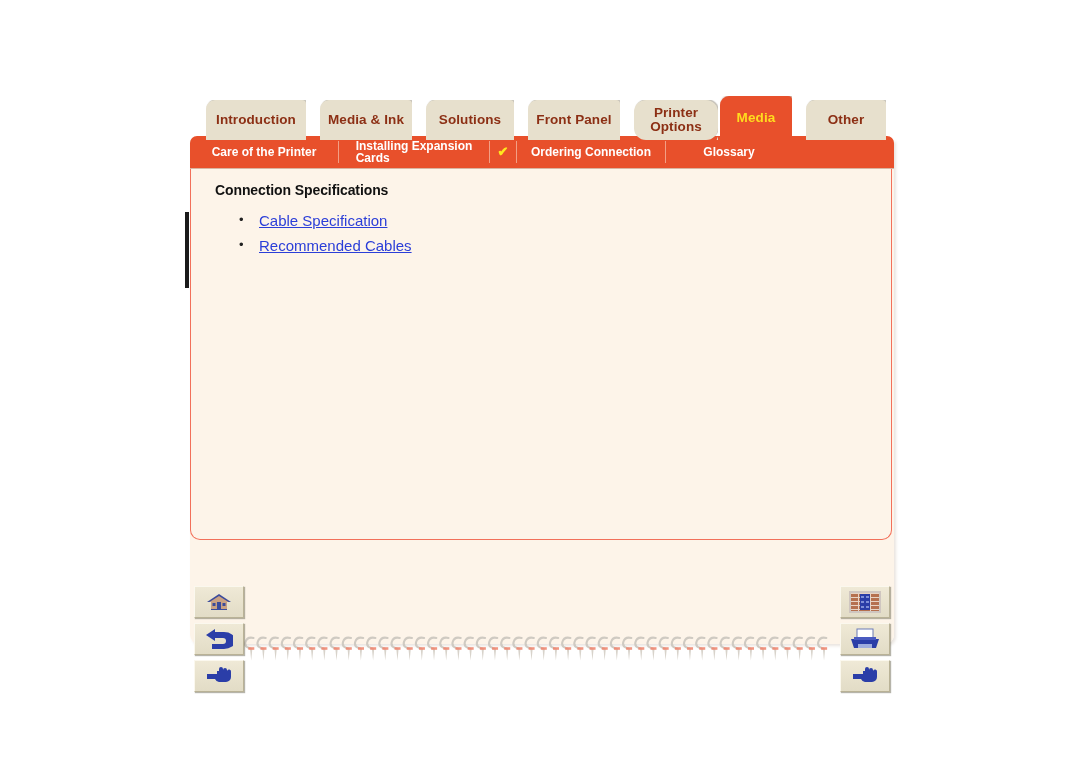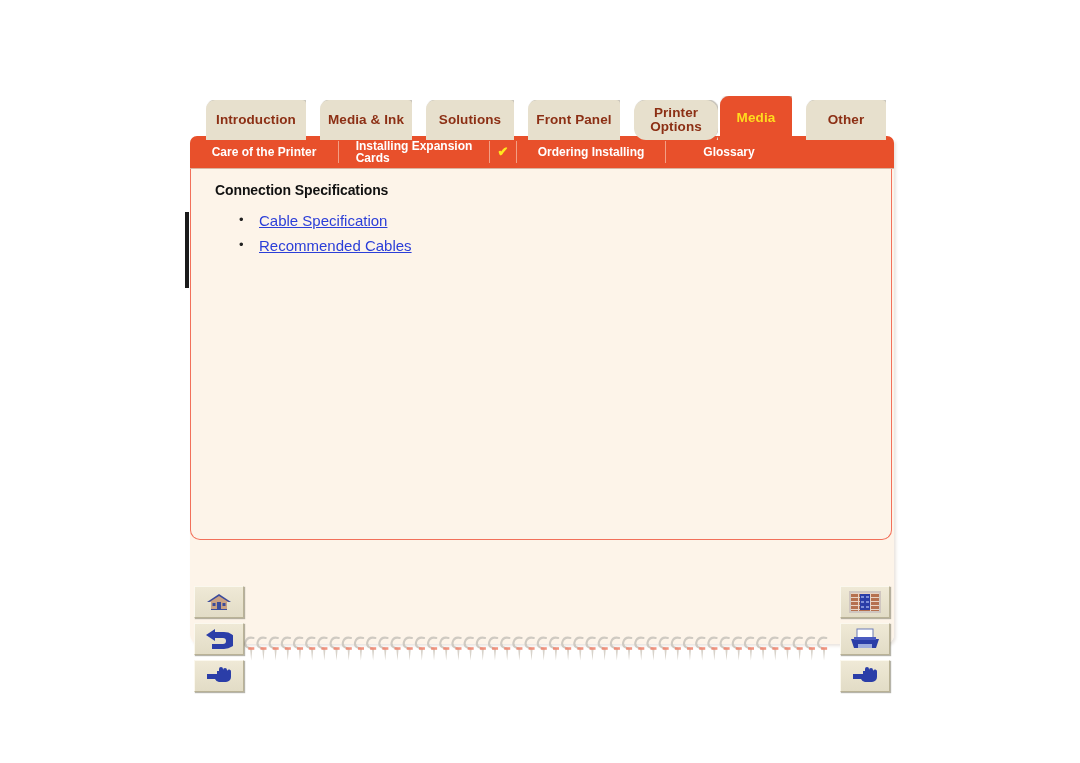--- a/index.html
+++ b/index.html
@@ -245,21 +245,21 @@
     </div>
 
   <div id="subbar">
       <div class="subtab" style="width: 148px;">Care of the Printer</div>
       <div class="subdiv"></div>
       <div class="subtab" style="width: 150px;">Installing Expansion
 Cards</div>
       <div class="subdiv"></div>
       <div class="chk">✔</div>
       <div class="subdiv"></div>
-      <div class="subtab" style="width: 148px;">Ordering Installing</div>
+      <div class="subtab" style="width: 148px;">Ordering Connection</div>
       <div class="subdiv"></div>
       <div class="subtab" style="width: 126px;">Glossary</div>
     </div>
 
   <div id="pagewrap">
     <div id="pageshadow"></div>
     <div id="pagebg"></div>
     <div id="contenttop"></div>
 
     <div id="content">

